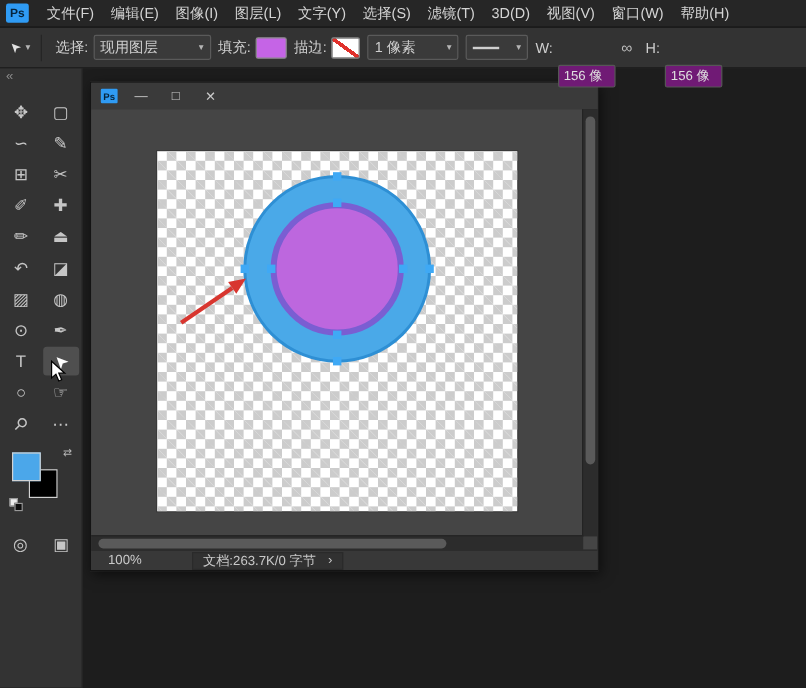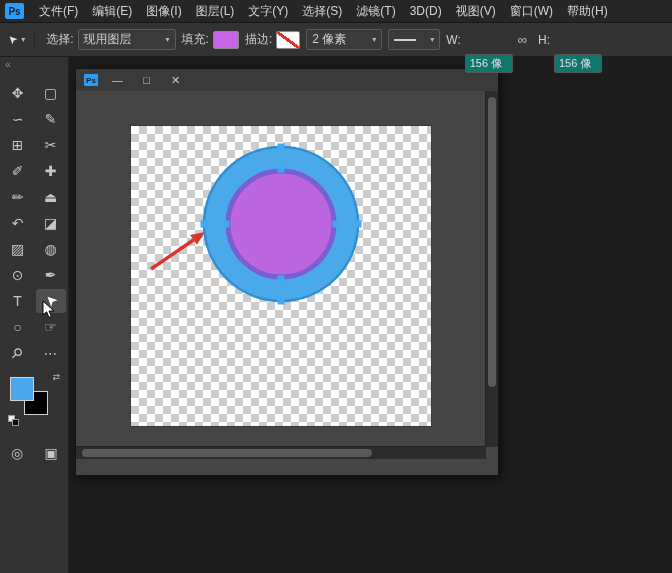--- a/index.html
+++ b/index.html
@@ -24,21 +24,21 @@
   .ob-label{margin:0 4px 0 6px;white-space:nowrap;}
   .dropdown{background:#3a3a3a;border:1px solid #5a5a5a;border-radius:2px;height:19px;
     display:flex;align-items:center;justify-content:space-between;padding:0 5px;gap:5px;}
   .select-dd{width:86px;}
   .strokew-dd{width:64px;}
   .linestyle-dd{width:40px;}
   .line-sample{width:22px;height:2px;background:#cfcfcf;}
   .fill-swatch{width:24px;height:16px;border:1px solid #8a8a8a;border-radius:2px;}
   .stroke-swatch{width:22px;height:16px;border:1px solid #8a8a8a;border-radius:2px;
     background:linear-gradient(to top right,#fff 44%,#e0312c 44%,#e0312c 56%,#fff 56%);}
-  .dim-input{width:38px;height:17px;background:#0f766e;border:1px solid #565656;border-radius:2px;
+  .dim-input{width:38px;height:17px;background:#701a75;border:1px solid #565656;border-radius:2px;
     display:flex;align-items:center;padding:0 4px;font-size:11px;color:#e0e0e0;margin-top:48px;}
   .link-icon{font-size:13px;color:#bdbdbd;margin:0 5px;}
   
   .toolbar{position:absolute;left:0;top:57px;width:68px;height:516px;background:#333;
     border-right:1px solid #222;display:flex;flex-direction:column;z-index:5;}
   .tb-collapse{color:#8d8d8d;font-size:11px;padding:2px 0 0 5px;line-height:10px;}
   .tools-grid{display:grid;grid-template-columns:30px 30px;gap:2px 3px;margin:12px auto 0 auto;}
   .tool{width:30px;height:24px;display:flex;align-items:center;justify-content:center;
     border-radius:3px;color:#c6c6c6;font-size:14px;cursor:default;}
   .tool.selected{background:#4f4f4f;color:#fff;}
@@ -109,21 +109,21 @@
   <span class="ob-label">选择:</span>
   <div class="dropdown select-dd">
     <span>现用图层</span>
     <span class="caret">▾</span>
   </div>
   <span class="ob-label">填充:</span>
   <div class="fill-swatch" style="background: rgb(197, 100, 230);"></div>
   <span class="ob-label">描边:</span>
   <div class="stroke-swatch"></div>
   <div class="dropdown strokew-dd" style="margin-left:6px;">
-    <span>2 像素</span>
+    <span>1 像素</span>
     <span class="caret">▾</span>
   </div>
   <div class="dropdown linestyle-dd" style="margin-left:6px;">
     <span class="line-sample"></span>
     <span class="caret">▾</span>
   </div>
   <span class="ob-label">W:</span>
   <div class="dim-input">156 像</div>
   <span class="link-icon">∞</span>
   <span class="ob-label">H:</span>
@@ -251,18 +251,25 @@
       </div>
     </div>
 
     <div class="vscroll">
       <div class="vthumb"></div>
     </div>
     <div class="hscroll">
       <div class="hthumb"></div>
     </div>
 
+    <div class="statusbar">
+      <span class="zoom-text">100%</span>
+      <div class="doc-info">
+        <span>文档:263.7K/0 字节</span>
+        <span>›</span>
+      </div>
+    </div>
   </div>
 </div>
 
 <svg class="mouse-cursor" width="14" height="19">
   <path d="M1,1 L1,15 L4.6,11.8 L7,17.5 L9.4,16.4 L7,11 L12,11 Z" fill="#ffffff" stroke="#000000" stroke-width="1"></path>
 </svg>
 
 </body></html>

